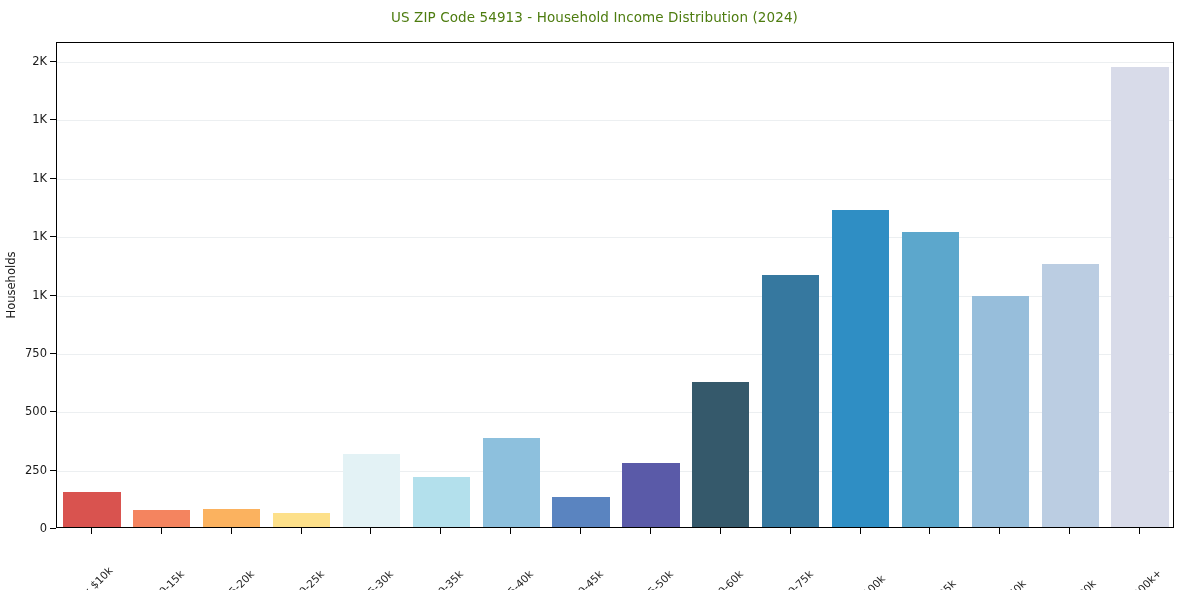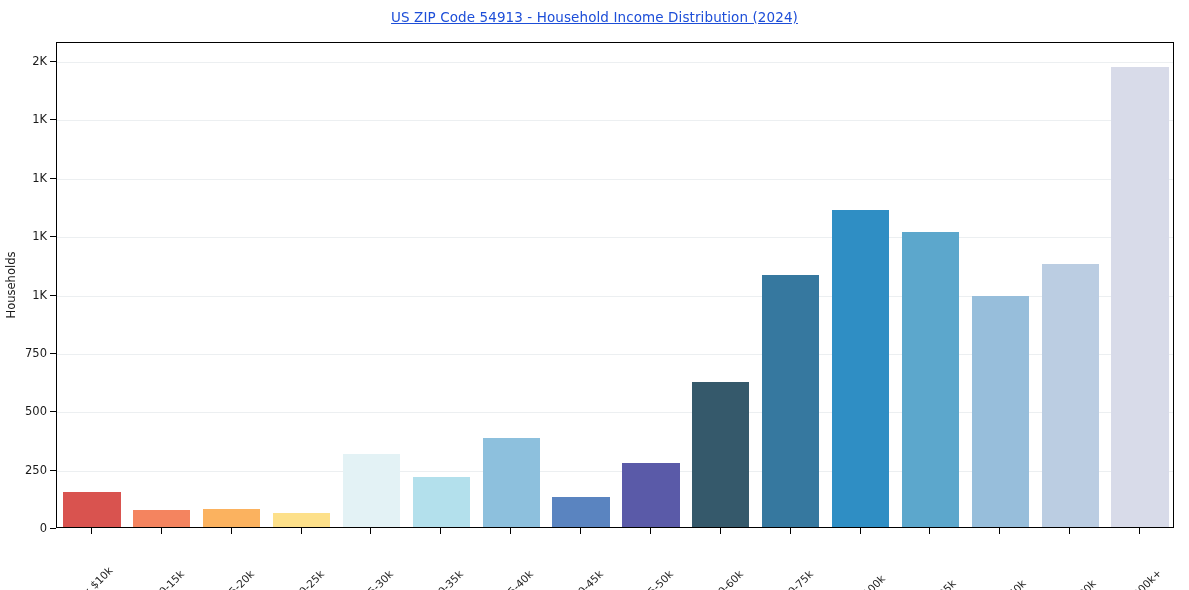--- a/index.html
+++ b/index.html
@@ -19,24 +19,23 @@
     height: 590px;
     background: #ffffff;
   }
   #chart-title {
     position: absolute;
     left: 0;
     top: 9px;
     width: 1189px;
     text-align: center;
     font-size: 13.5px;
-    color: #1d4ed8;
+    color: #4d7c0f;
     letter-spacing: 0.1px;
     white-space: nowrap;
-    text-decoration: underline;
   }
   #ylabel {
     position: absolute;
     left: 2px;
     top: 42px;
     width: 18px;
     height: 486px;
     display: flex;
     align-items: center;
     justify-content: center;

